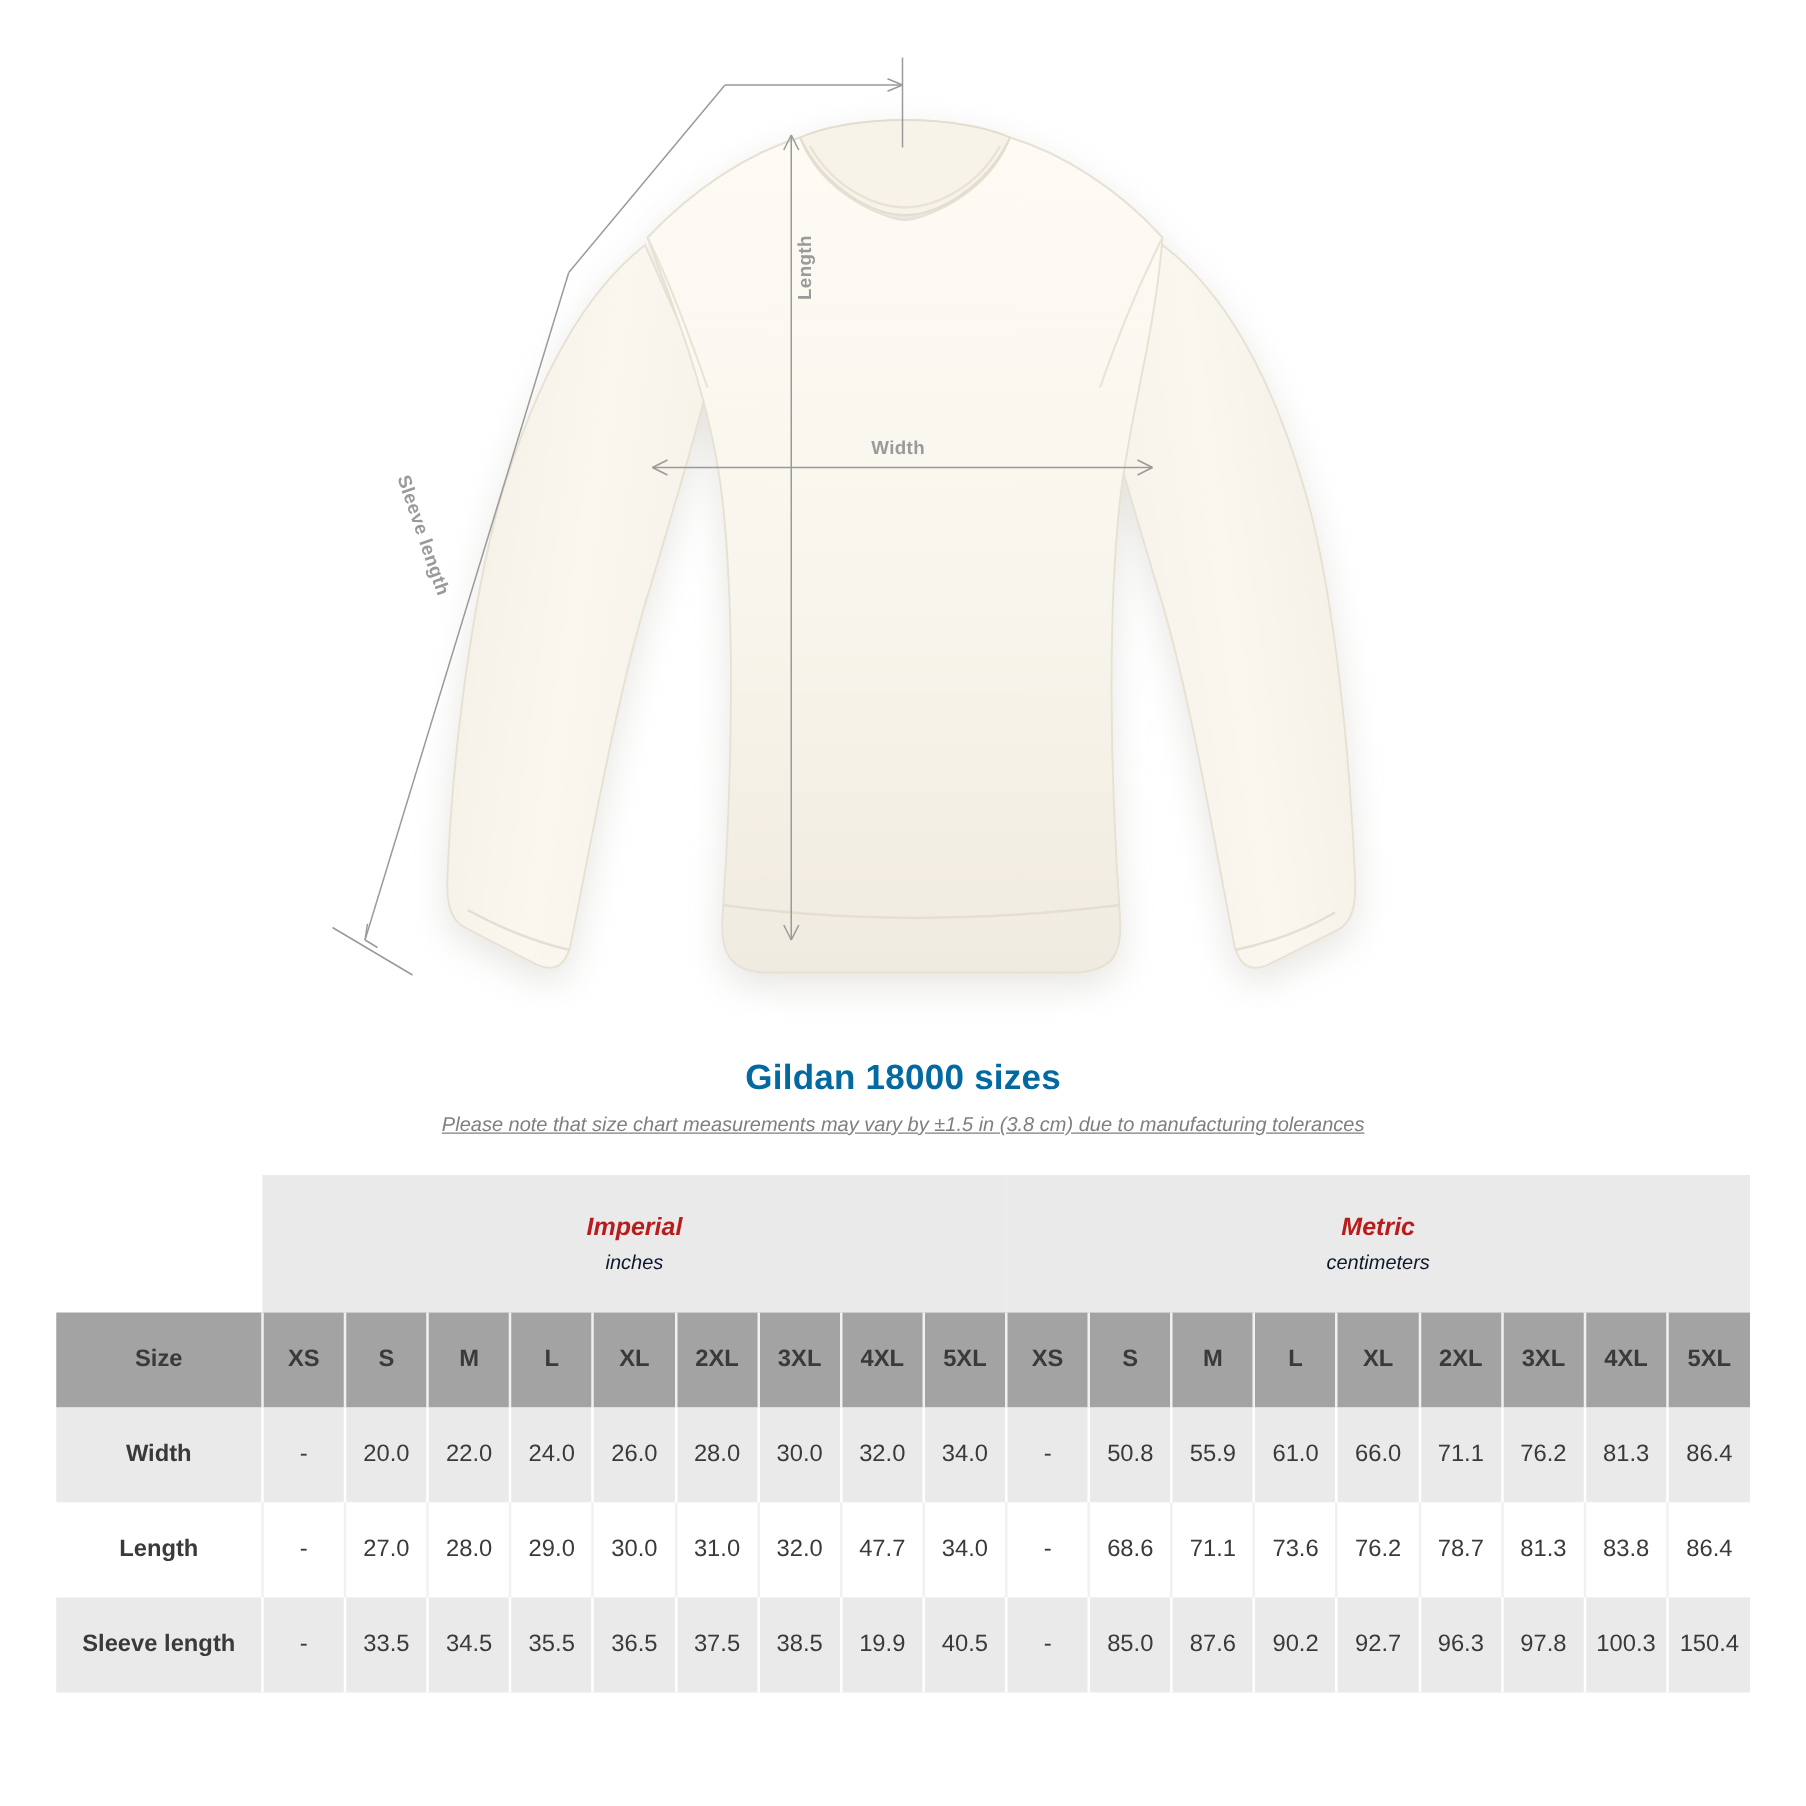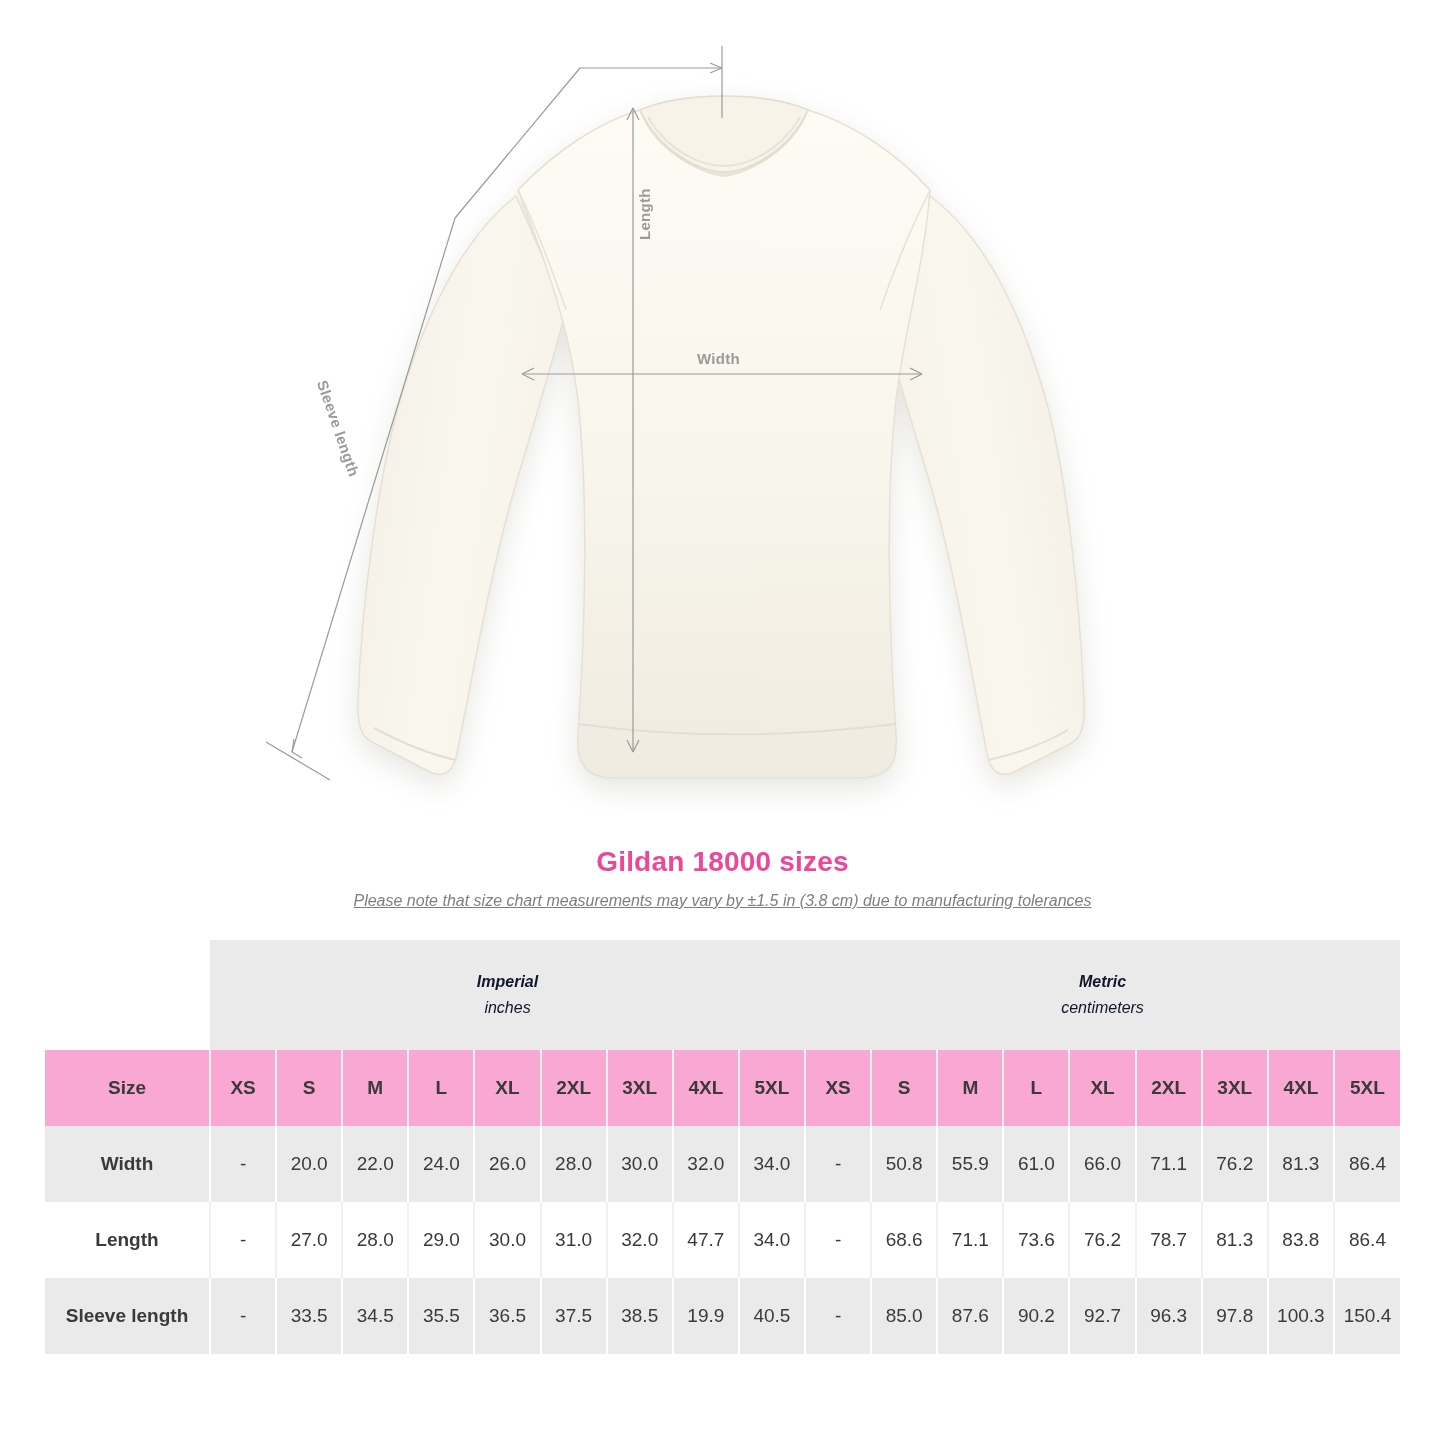--- a/index.html
+++ b/index.html
@@ -60,21 +60,21 @@
   }
 
   
   .title-block {
     text-align: center;
     margin-top: 6px;
   }
   .chart-title {
     font-size: 28px;
     font-weight: bold;
-    color: #ec4899;
+    color: #0369a1;
     letter-spacing: 0.2px;
   }
   .chart-note {
     font-size: 16px;
     font-style: italic;
     color: #7f7f7f;
     margin-top: 14px;
     text-decoration: underline;
   }
 
@@ -92,43 +92,43 @@
     margin: 0;
   }
 
   .unit-head {
     height: 110px;
     background: #eaeaea;
     text-align: center;
     vertical-align: middle;
   }
   .unit-head .unit-name {
-    font-size: 16px;
+    font-size: 20px;
     font-style: italic;
     font-weight: bold;
-    color: #0f172a;
+    color: #b91c1c;
   }
   .unit-head .unit-sub {
     font-size: 16px;
     font-style: italic;
     color: #0f172a;
     margin-top: 8px;
   }
   .corner-cell {
     background: #ffffff;
   }
 
   tr.head-row td {
     height: 76px;
     text-align: center;
     vertical-align: middle;
     font-size: 19px;
     font-weight: bold;
     color: #3a3a3a;
-    background: #f9a8d4;
+    background: #a3a3a3;
     border-right: 2px solid #f1f1f1;
   }
   tr.head-row td.rowhead {
     font-size: 19px;
   }
 
   tr.data-row td {
     height: 76px;
     text-align: center;
     vertical-align: middle;

